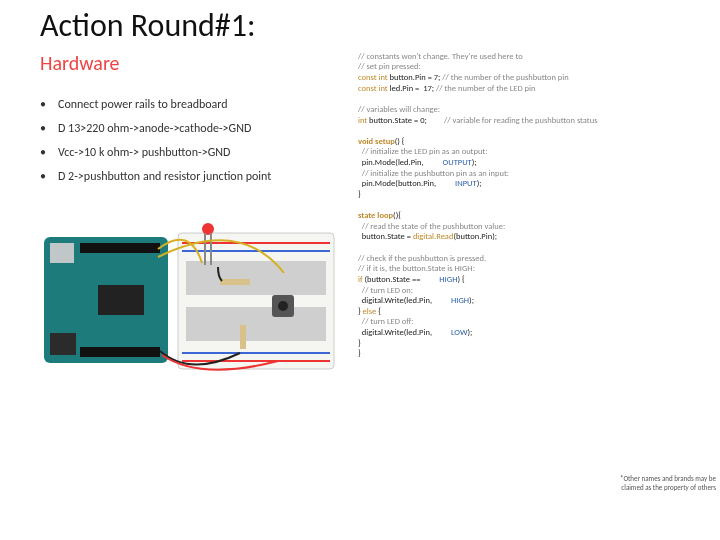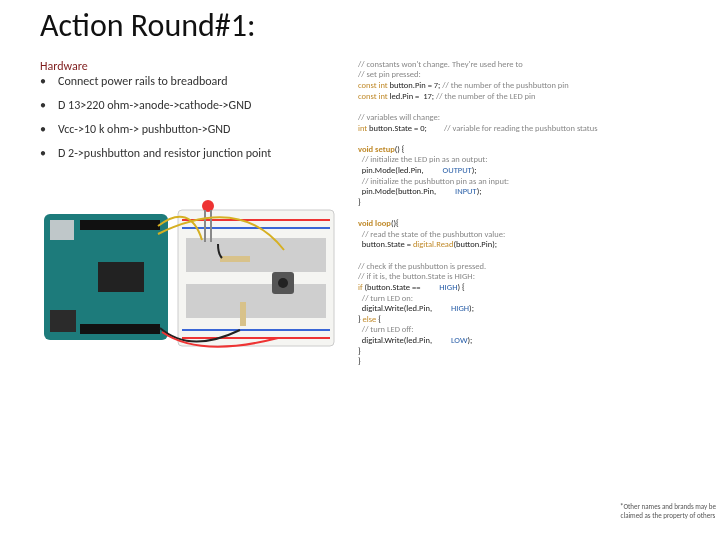--- a/index.html
+++ b/index.html
@@ -13,33 +13,33 @@
     position: relative;
   }
   .slide {
     padding: 8px 40px 0 40px;
   }
   .title {
     font-size: 32px;
     font-weight: 400;
     line-height: 1.15;
     color: #111;
-    margin-bottom: 14px;
+    margin-bottom: 6px;
   }
   .cols {
     display: flex;
     gap: 18px;
   }
   .col-left { width: 300px; flex: 0 0 300px; }
   .col-right { flex: 1; }
   .sub {
-    font-size: 12px;
-    color: #7f1d1d;
+    font-size: 20px;
+    color: #ef4444;
     font-weight: 400;
-    margin-bottom: 1px;
+    margin-bottom: 22px;
   }
   .hw-list { list-style: none; }
   .hw-list li {
     display: flex;
     align-items: flex-end;
     font-size: 12px;
     color: #333;
     margin-bottom: 10px;
   }
   .hw-list li::before {
@@ -60,24 +60,24 @@
     font-family: "Segoe UI", Calibri, Arial, sans-serif;
     color: #222;
     white-space: pre-wrap;
   }
   .c-gray { color: #888; margin-top: 48px; }
   .c-kw   { color: #c08a2a; }
   .c-blue { color: #2a5fa8; padding-left: 17px; }
   .footnote {
     position: absolute;
     right: 4px;
-    bottom: 20px;
+    bottom: 48px;
     font-size: 7px;
     color: #555;
-    text-align: center;
+    text-align: right;
     line-height: 1.2;
   }
 </style>
 </head>
 <body>
 
 <div class="slide">
   <div class="title">
     <span>Action Round#1:</span><br>
   </div>
@@ -147,21 +147,21 @@
 <span class="c-gray">// variables will change:</span>
 <span class="c-kw">int </span><span>button.State = 0;         </span><span class="c-gray">// variable for reading the pushbutton status</span>
 
 <b><span class="c-kw">void setup</span></b><span>() {</span>
 <span class="c-gray">  // initialize the LED pin as an output:</span>
 <span>  pin.Mode(led.Pin, </span><span class="c-blue">OUTPUT</span><span>);</span>
 <span class="c-gray">  // initialize the pushbutton pin as an input:</span>
 <span>  pin.Mode(button.Pin, </span><span class="c-blue">INPUT</span><span>);</span>
 <span>}</span>
 
-<b><span class="c-kw">void loop</span></b><span>(){</span>
+<b><span class="c-kw">state loop</span></b><span>(){</span>
 <span class="c-gray">  // read the state of the pushbutton value:</span>
 <span>  button.State = </span><span class="c-kw">digital.Read</span><span>(button.Pin);</span>
 
 <span class="c-gray">// check if the pushbutton is pressed.</span>
 <span class="c-gray">// if it is, the button.State is HIGH:</span>
 <span class="c-kw">if </span><span>(button.State == </span><span class="c-blue">HIGH</span><span>) {</span>
 <span class="c-gray">  // turn LED on:</span>
 <span>  digital.Write(led.Pin, </span><span class="c-blue">HIGH</span><span>);</span>
 <span>} </span><span class="c-kw">else </span><span>{</span>
 <span class="c-gray">  // turn LED off:</span>

